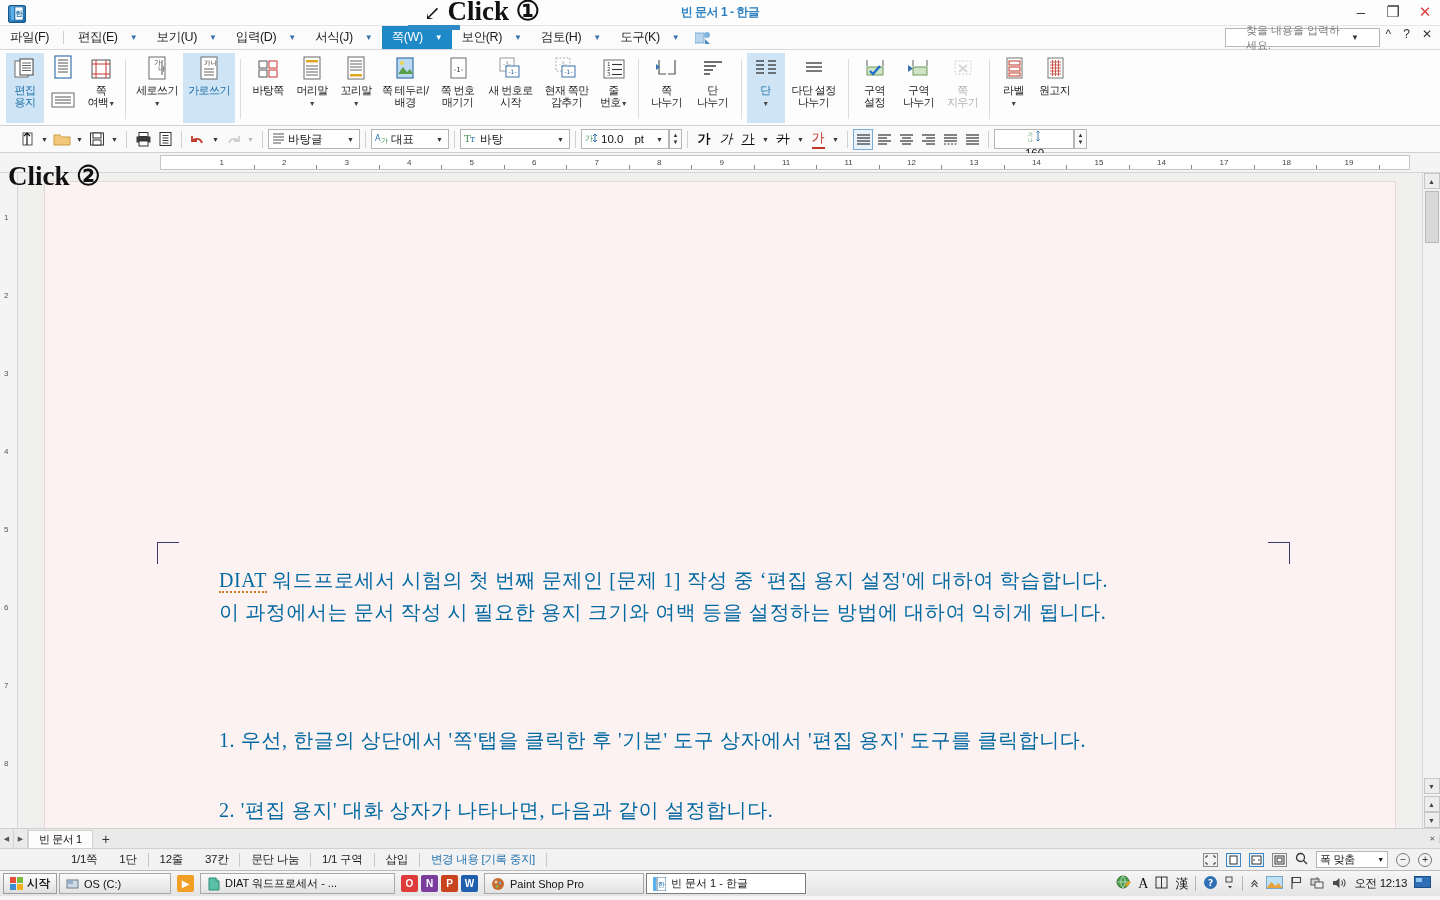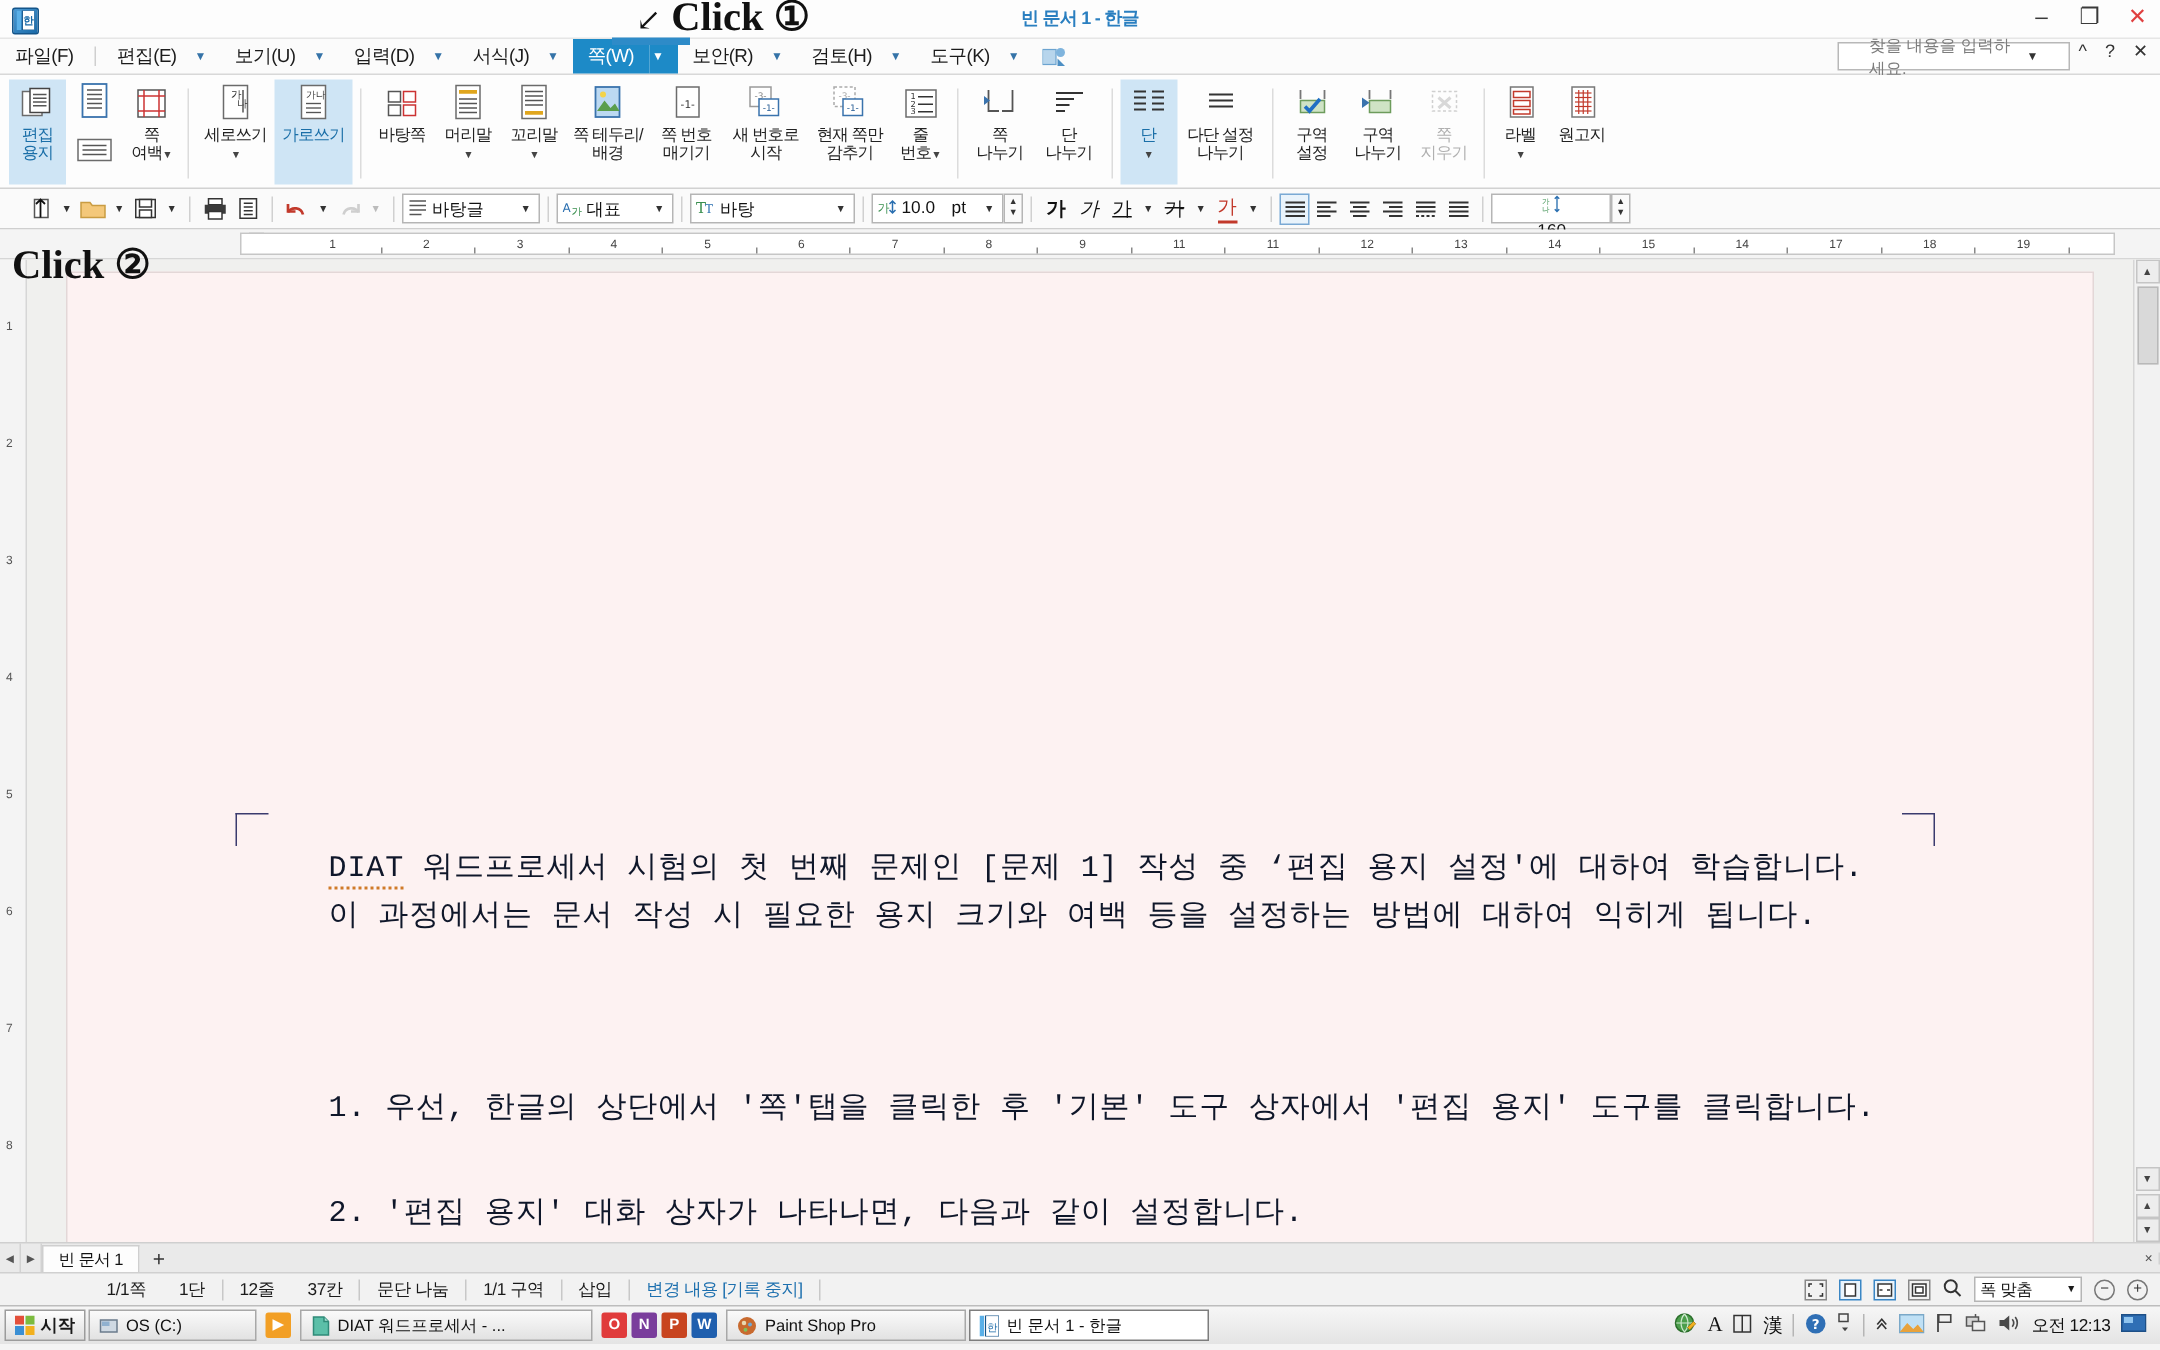--- a/index.html
+++ b/index.html
@@ -126,22 +126,22 @@
   .page {
     position:absolute; left:44px; top:8px; width:1352px; height:700px;
     background:#fdf2f2; border:1px solid #e3d7d7;
   }
   .crop-mark { position:absolute; width:22px; height:22px; }
   .crop-tl { left:112px; top:360px; border-left:1px solid #3b3b6e; border-top:1px solid #3b3b6e; }
   .crop-tr { right:105px; top:360px; border-right:1px solid #3b3b6e; border-top:1px solid #3b3b6e; }
 
   .doc-text {
     position:absolute; left:174px; top:382px; right:140px;
-    font-family:Liberation Mono, monospace;
-    font-size:20px; color:#0f172a; line-height:32px; letter-spacing:0.6px;
+    font-family:Liberation Serif, serif;
+    font-size:20px; color:#0369a1; line-height:32px; letter-spacing:0.6px;
   }
   .p { margin:0 0 0 0; white-space:nowrap; }
   .spellerr { border-bottom:2px dotted #d07a28; }
   .doc-h2 {
     font-weight:bold; font-size:21px; letter-spacing:1.2px;
   }
   .gap-lg { height:58px; }
   .gap-md { height:38px; }
 
   .scroll-v {

